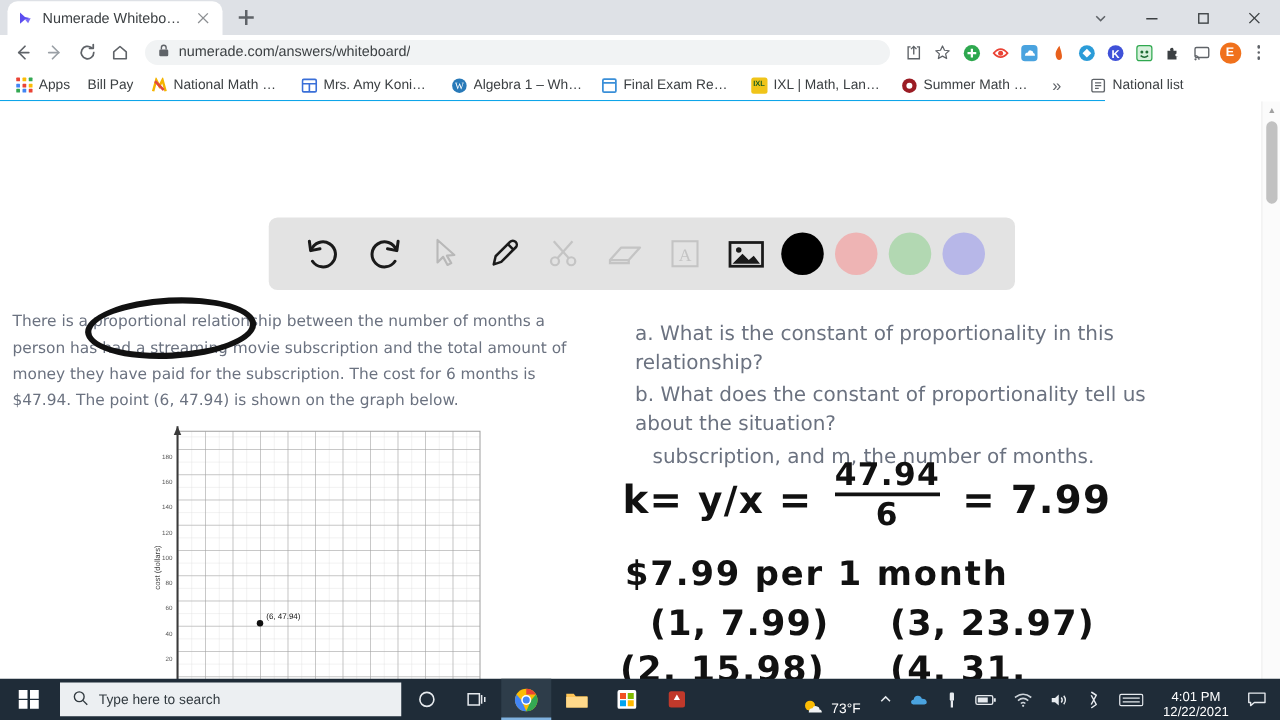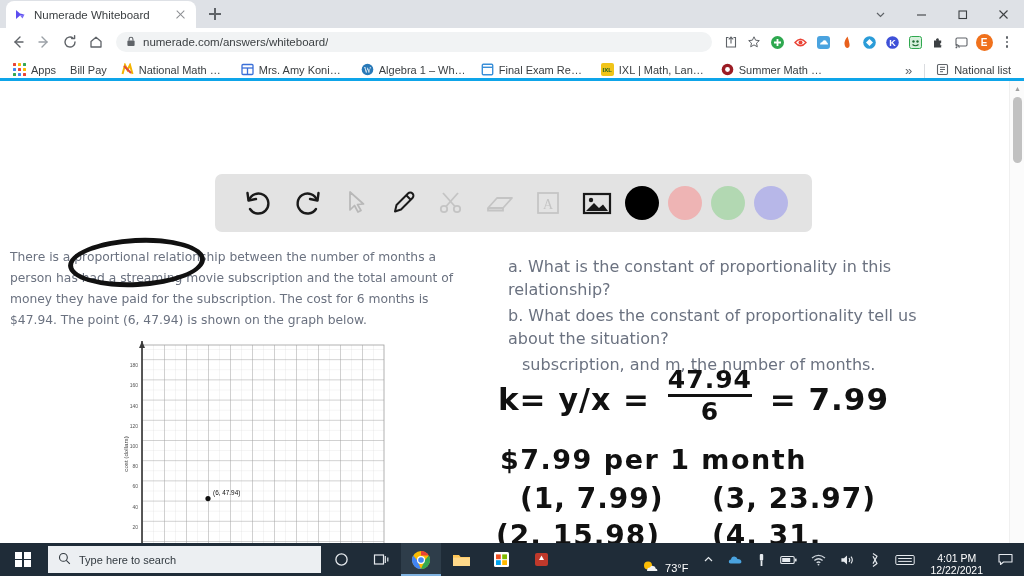--- a/index.html
+++ b/index.html
@@ -11,21 +11,21 @@
   }
   #screen { position: relative; width: 1024px; height: 576px; background: #fff; }
 
   
   .tabstrip {
     position: absolute; left: 0; top: 0; width: 1024px; height: 28px;
     background: #dee1e6;
     display: flex; align-items: flex-end;
   }
   .tab {
-    margin-left: 6px; height: 27px; width: 190px;
+    margin-left: 6px; height: 27px; width: 172px;
     background: #fff; border-radius: 8px 8px 0 0;
     display: flex; align-items: center; padding: 0 8px; gap: 7px;
     position: relative;
   }
   .tab-favicon { width: 13px; height: 13px; flex: 0 0 13px; position: relative; }
   .tab-favicon svg { display: block; }
   .tab-title {
     font-size: 11.5px; color: #3c4043; white-space: nowrap; overflow: hidden;
     text-overflow: ellipsis; flex: 1;
   }
@@ -71,23 +71,23 @@
   .tb-ico { width: 22px; height: 22px; display: flex; align-items: center; justify-content: center; }
   .avatar-e {
     width: 17px; height: 17px; border-radius: 50%; background: #f0711c; color: #fff;
     font-size: 10px; display: flex; align-items: center; justify-content: center; font-weight: bold;
   }
   .kebab { width: 22px; height: 22px; display: flex; flex-direction: column; align-items: center; justify-content: center; gap: 2px; }
   .kebab i { width: 2.6px; height: 2.6px; border-radius: 50%; background: #5f6368; display: block; }
 
   
   .bookmarks {
-    position: absolute; left: 0; top: 56px; width: 1024px; height: 25px;
-    background: #fff; border-bottom: 3px solid #0ea5e9;
-    display: flex; align-items: flex-end; padding: 0 6px; gap: 0;
+    position: absolute; left: 0; top: 56px; width: 884px; height: 25px;
+    background: #fff; border-bottom: 1px solid #0ea5e9;
+    display: flex; align-items: center; padding: 0 6px; gap: 0;
     font-size: 11px; color: #3c4043;
   }
   .bm { display: flex; align-items: center; gap: 5px; padding: 2px 7px; white-space: nowrap; max-width: 120px; }
   .bm-label { overflow: hidden; text-overflow: ellipsis; }
   .bm-ico { width: 13px; height: 13px; flex: 0 0 13px; border-radius: 2px; display: flex; align-items: center; justify-content: center; font-size: 8px; color: #fff; }
   .apps-grid { display: grid; grid-template-columns: repeat(3, 3px); grid-template-rows: repeat(3, 3px); gap: 1.6px; }
   .apps-grid i { width: 3px; height: 3px; border-radius: 0.5px; display: block; }
   .bm-spacer { flex: 1; }
   .chev-more { font-size: 13px; color: #5f6368; padding: 0 8px; }
   .bm-sep { width: 1px; height: 14px; background: #dadce0; margin: 0 4px; }

